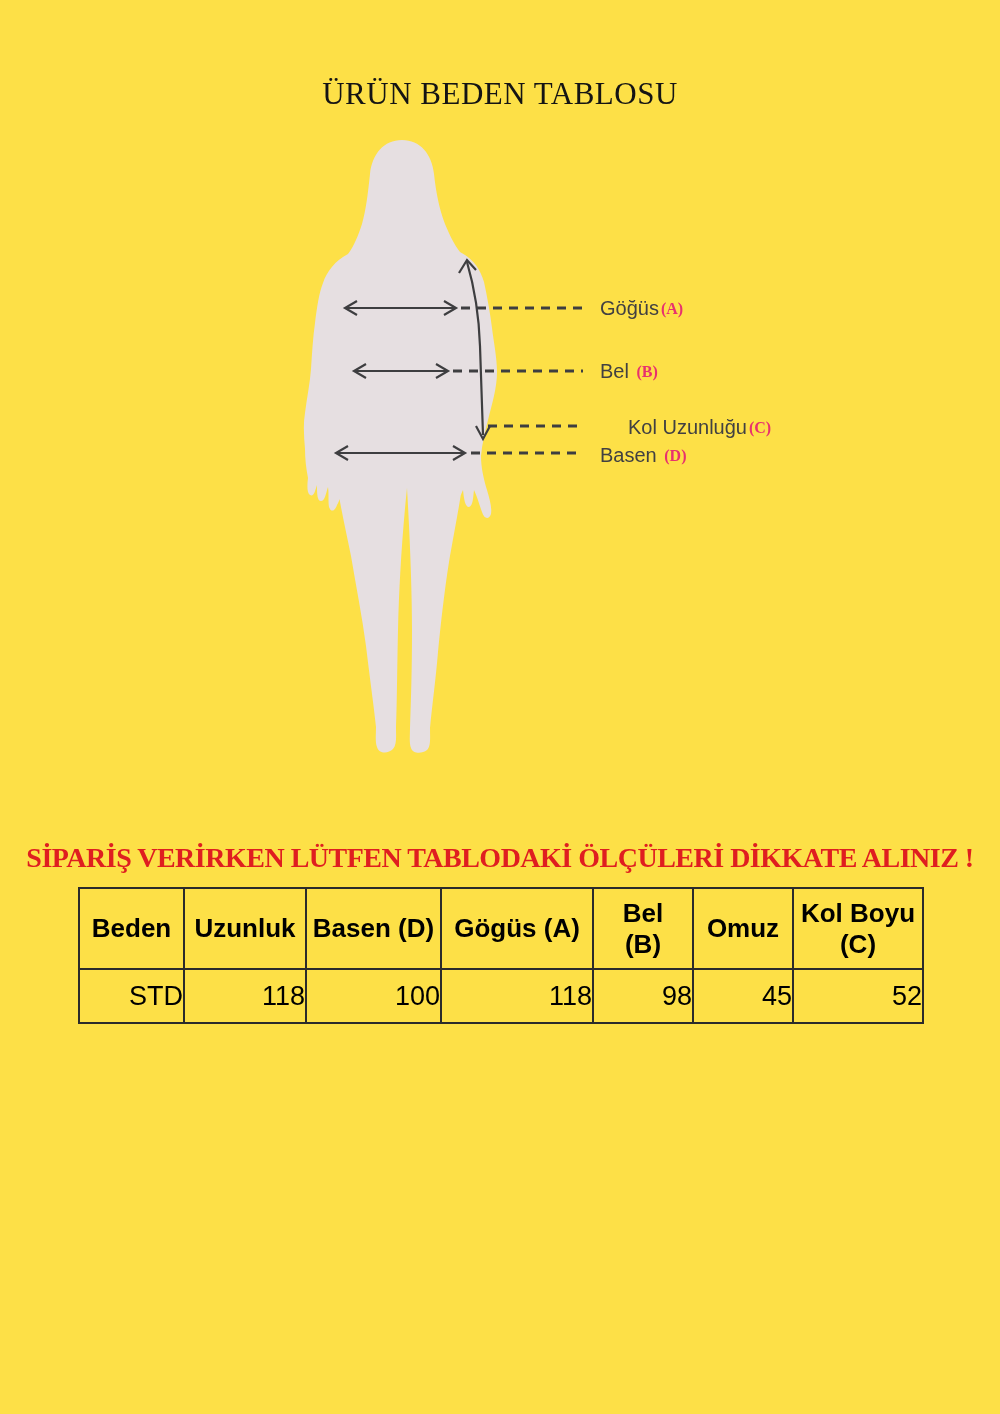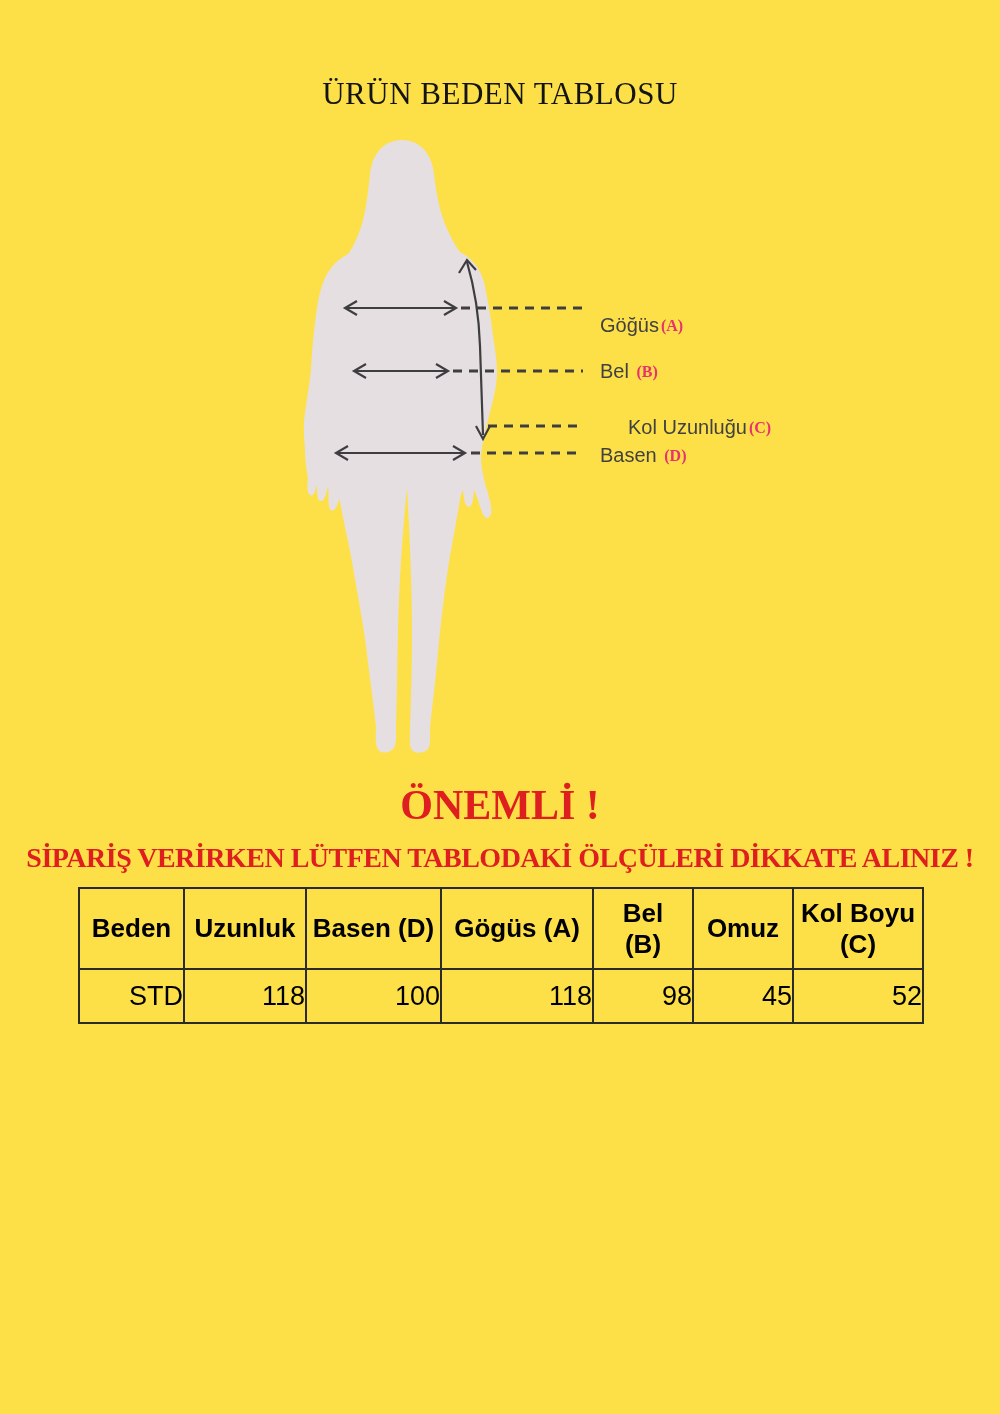--- a/index.html
+++ b/index.html
@@ -9,21 +9,21 @@
   .title{position:absolute;top:76px;left:0;width:100%;text-align:center;
          font-family:"Liberation Serif",serif;font-size:31px;letter-spacing:.5px;color:#141414;}
 
   .diagram{position:absolute;left:280px;top:130px;width:460px;height:632px;}
   .diagram svg{position:absolute;left:0;top:0;}
 
   .mlabel{position:absolute;left:320px;font-size:20px;line-height:26px;color:#414042;
           white-space:nowrap;}
   .mlabel .pk{font-family:"Liberation Serif",serif;font-weight:bold;font-size:16px;
               color:#e8316e;margin-left:2px;position:relative;top:-1px;}
-  .lab-chest{top:182px;text-align:center;}
+  .lab-chest{top:165px;text-align:center;}
   .lab-waist{top:228px;}
   .lab-arm{top:284px;margin-left:28px;}
   .lab-hip{top:312px;}
 
   .onemli{position:absolute;top:781px;left:0;width:100%;text-align:center;
           font-family:"Liberation Serif",serif;font-weight:bold;font-size:42px;color:#df1e20;}
   .warning{position:absolute;top:842px;left:0;width:100%;text-align:center;
            font-family:Liberation Serif, serif;font-weight:bold;font-size:28px;
            letter-spacing:-.5px;color:#df1e20;}
 
@@ -138,21 +138,20 @@
       <span>Bel </span><span class="pk">(B)</span>
     </div>
     <div class="mlabel lab-arm">
       <span>Kol Uzunluğu</span><span class="pk">(C)</span>
     </div>
     <div class="mlabel lab-hip">
       <span>Basen </span><span class="pk">(D)</span>
     </div>
   </div>
 
-  <div class="onemli">ÖNEMLİ !</div>
   <div class="warning">SİPARİŞ VERİRKEN LÜTFEN TABLODAKİ ÖLÇÜLERİ DİKKATE ALINIZ !</div>
 
   <table class="size">
     <colgroup>
       <col style="width:105px">
         <col style="width:122px">
         <col style="width:135px">
       <col style="width:152px">
         <col style="width:100px">
         <col style="width:100px">

